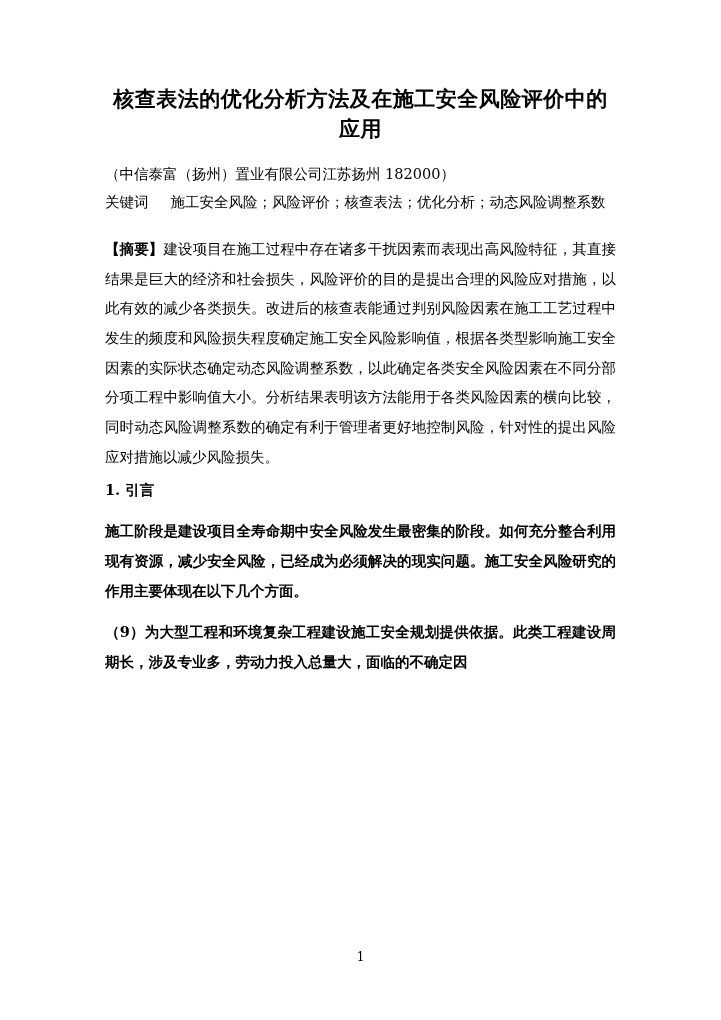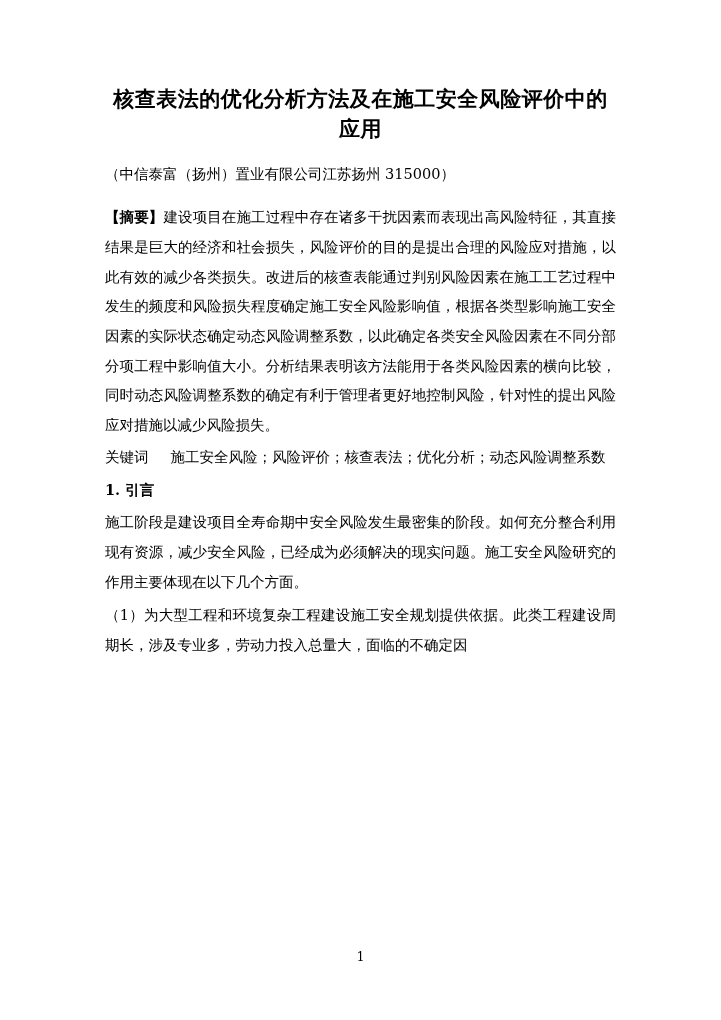--- a/index.html
+++ b/index.html
@@ -60,47 +60,48 @@
   .kw-label {
     margin-right: 22px;
   }
   .section-heading {
     font-size: 14.5px;
     line-height: 2.05;
     margin: 2px 0 0 0;
     font-weight: bold;
   }
   .body-para {
-    margin-top: 4px;
+    margin-top: 12px;
+    font-weight: bold;
   }
   .page-number {
     position: absolute;
     bottom: 56px;
     left: 0;
     width: 721px;
     text-align: center;
     font-size: 12px;
     font-family: "DejaVu Serif", "Liberation Serif", serif;
   }
 </style>
 </head>
 <body>
 
 <div class="page">
 
   <h1 class="doc-title">核查表法的优化分析方法及在施工安全风险评价中的应用</h1>
 
 
-  <div class="affiliation">（中信泰富（扬州）置业有限公司江苏扬州 315000）</div>
+  <div class="affiliation">（中信泰富（扬州）置业有限公司江苏扬州 182000）</div>
+
+  <p class="para keywords"><span class="kw-label">关键词</span><span>施工安全风险；风险评价；核查表法；优化分析；动态风险调整系数</span></p>
 
   <p class="para abstract"><span class="tag">【摘要】</span><span>建设项目在施工过程中存在诸多干扰因素而表现出高风险特征，其直接结果是巨大的经济和社会损失，风险评价的目的是提出合理的风险应对措施，以此有效的减少各类损失。改进后的核查表能通过判别风险因素在施工工艺过程中发生的频度和风险损失程度确定施工安全风险影响值，根据各类型影响施工安全因素的实际状态确定动态风险调整系数，以此确定各类安全风险因素在不同分部分项工程中影响值大小。分析结果表明该方法能用于各类风险因素的横向比较，同时动态风险调整系数的确定有利于管理者更好地控制风险，针对性的提出风险应对措施以减少风险损失。</span></p>
-
-  <p class="para keywords"><span class="kw-label">关键词</span><span>施工安全风险；风险评价；核查表法；优化分析；动态风险调整系数</span></p>
 
   <p class="section-heading">1. 引言</p>
 
   <p class="para body-para">施工阶段是建设项目全寿命期中安全风险发生最密集的阶段。如何充分整合利用现有资源，减少安全风险，已经成为必须解决的现实问题。施工安全风险研究的作用主要体现在以下几个方面。</p>
 
-  <p class="para body-para">（1）为大型工程和环境复杂工程建设施工安全规划提供依据。此类工程建设周期长，涉及专业多，劳动力投入总量大，面临的不确定因</p>
+  <p class="para body-para">（9）为大型工程和环境复杂工程建设施工安全规划提供依据。此类工程建设周期长，涉及专业多，劳动力投入总量大，面临的不确定因</p>
 
   <div class="page-number">1</div>
 
 </div>
 
 </body></html>

